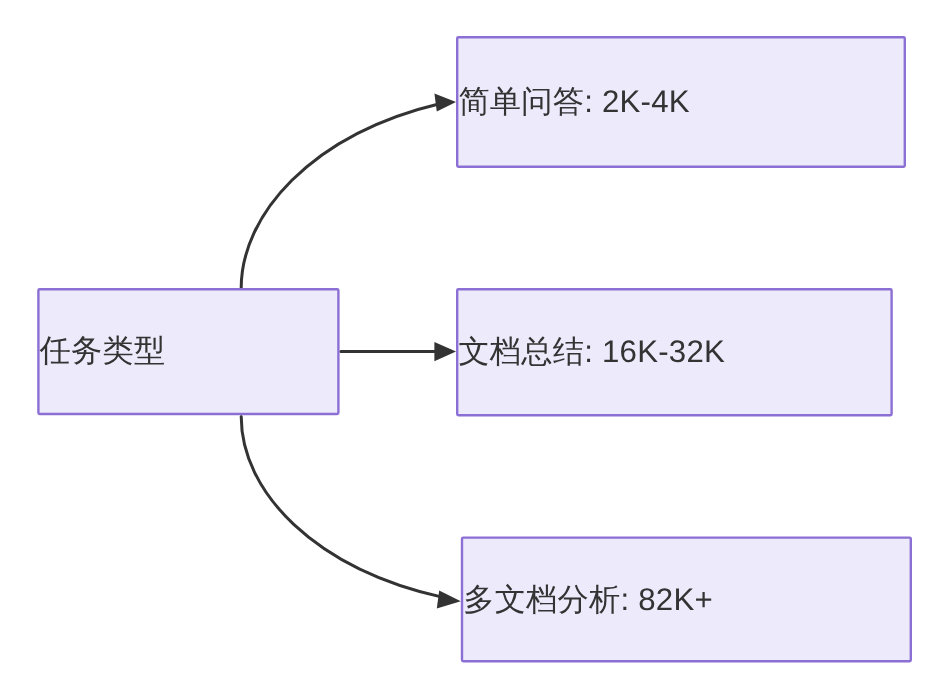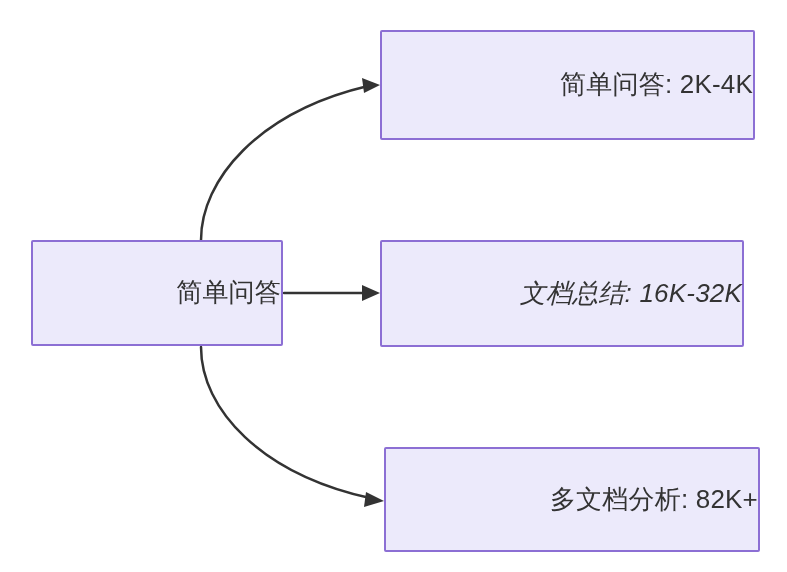--- a/index.html
+++ b/index.html
@@ -26,21 +26,21 @@
     pointer-events: none;
   }
   .flow-node {
     position: absolute;
     box-sizing: border-box;
     background: #ECEAFB;
     border: 2.5px solid #8C6FD4;
     border-radius: 2px;
     display: flex;
     align-items: center;
-    justify-content: flex-end;
+    justify-content: flex-start;
     text-align: center;
   }
   .flow-node .node-label {
     color: #333333;
     font-size: 26px;
     line-height: 1.2;
     letter-spacing: 0.2px;
     white-space: nowrap;
   }
   #node-root {
@@ -53,21 +53,20 @@
     left: 380px;
     top: 30px;
     width: 375px;
     height: 110px;
   }
   #node-doc-summary {
     left: 380px;
     top: 240px;
     width: 364px;
     height: 107px;
-    font-style: italic;
   }
   #node-multi-doc {
     left: 384px;
     top: 447px;
     width: 376px;
     height: 105px;
   }
   .edge-path {
     fill: none;
     stroke: #333333;
@@ -93,21 +92,21 @@
       <path class="edge-path" d="M 284 293 L 366 293"></path>
       <polygon class="edge-arrow" points="380,293 362,285 362,301"></polygon>
     </g>
     <g>
       <path class="edge-path" d="M 201 347 C 201 410 262 474 370 498"></path>
       <polygon class="edge-arrow" points="384,501 366,492 364,507"></polygon>
     </g>
   </svg>
 
   <div class="flow-node" id="node-root">
-    <span class="node-label">简单问答</span>
+    <span class="node-label">任务类型</span>
   </div>
 
   <div class="flow-node" id="node-simple-qa">
     <span class="node-label">简单问答: 2K-4K</span>
   </div>
 
   <div class="flow-node" id="node-doc-summary">
     <span class="node-label">文档总结: 16K-32K</span>
   </div>
 

